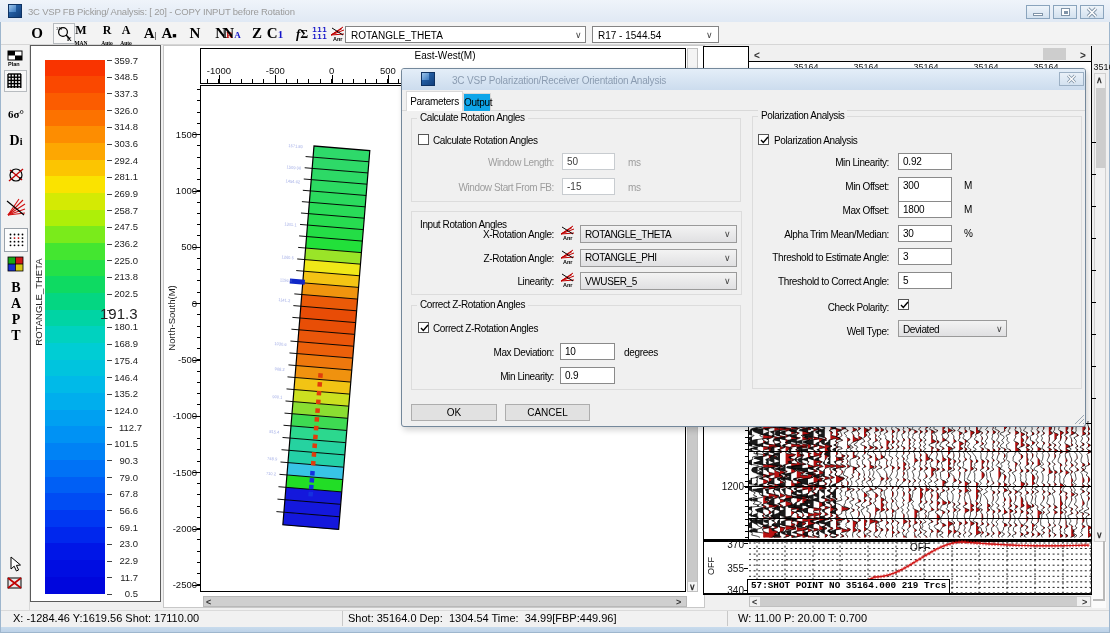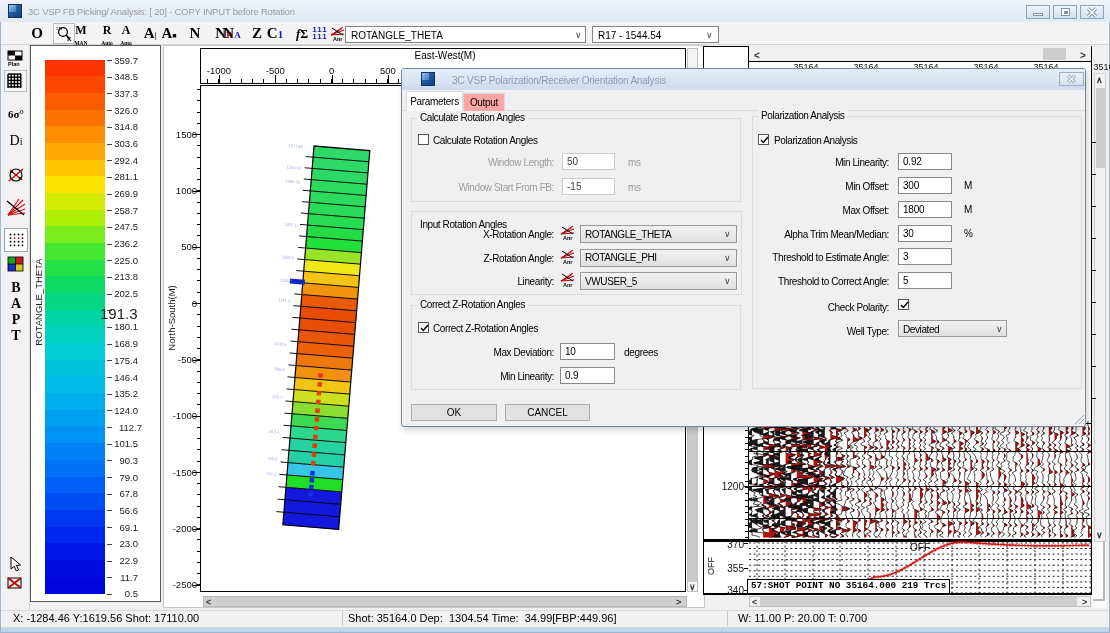--- a/index.html
+++ b/index.html
@@ -84,21 +84,21 @@
       <line x1="10.600000000000001" y1="1" x2="10.600000000000001" y2="15"></line>
       <line x1="13.8" y1="1" x2="13.8" y2="15"></line>
       <line x1="1" y1="1.0" x2="14" y2="1.0"></line>
       <line x1="1" y1="4.2" x2="14" y2="4.2"></line>
       <line x1="1" y1="7.4" x2="14" y2="7.4"></line>
       <line x1="1" y1="10.600000000000001" x2="14" y2="10.600000000000001"></line>
       <line x1="1" y1="13.8" x2="14" y2="13.8"></line>
     </g>
   </svg>
 <div class="abs serif" style="left:4px;top:108px;width:24px;text-align:center;font-size:11px;font-weight:bold">6σ°</div>
-<div class="abs serif" style="left:4px;top:133px;width:24px;text-align:center;font-size:14px;font-weight:normal">D<span style="font-size:10px">i</span></div>
+<div class="abs serif" style="left:4px;top:133px;width:24px;text-align:center;font-size:14px;font-weight:bold">D<span style="font-size:10px">i</span></div>
 <svg class="abs" style="left:7px;top:166px" width="18" height="18" viewBox="0 0 18 18">
     <circle cx="9" cy="9" r="6" fill="none" stroke="#000" stroke-width="1.2"></circle>
     <line x1="2" y1="15" x2="16" y2="3" stroke="#c00000" stroke-width="1.3"></line>
     <line x1="3" y1="4" x2="15" y2="14" stroke="#c00000" stroke-width="1.3"></line>
     <circle cx="5" cy="6" r="1" fill="#000"></circle>
     <circle cx="13" cy="12" r="1" fill="#000"></circle>
   </svg>
 <svg class="abs" style="left:6px;top:198px" width="20" height="19" viewBox="0 0 20 19">
     <g stroke="#d01010" stroke-width="1.1">
       <line x1="2" y1="17" x2="17" y2="2"></line>
@@ -800,21 +800,21 @@
 <div class="abs" style="left:421px;top:72px;width:14px;height:14px;background:linear-gradient(135deg,#2d6fb8,#123f7c);border:1px solid #0e3263"></div>
 <div class="abs" style="left:422px;top:73px;width:7px;height:7px;background:linear-gradient(135deg,#9cc4ea,#3a79c0)"></div>
 <div class="abs" style="left:452px;top:75px;font-size:10px;letter-spacing:-0.2px;color:#8b9cb1">3C VSP Polarization/Receiver Orientation Analysis</div>
 <div class="abs" style="left:1059px;top:72px;width:25px;height:14px;background:linear-gradient(#e9f0f8,#d4e2f0);border:1px solid #9cb0c4"></div>
 <svg class="abs" style="left:1066px;top:74px" width="11" height="10" viewBox="0 0 11 10">
     <path d="M2 1.5 L9 8.5 M9 1.5 L2 8.5" stroke="#8094a8" stroke-width="3"></path>
     <path d="M2 1.5 L9 8.5 M9 1.5 L2 8.5" stroke="#fdfdfd" stroke-width="1.4"></path>
   </svg>
 <div class="abs" style="left:402px;top:110px;width:683px;height:1px;background:#d9d9d9"></div>
 <div class="abs" style="left:406px;top:91px;width:57px;height:20px;background:#fff;border:1px solid #d9d9d9;border-bottom:none;font-size:10px;letter-spacing:-0.3px;text-align:center;line-height:19px;color:#000;z-index:3">Parameters</div>
-<div class="abs" style="left:463px;top:93px;width:42px;height:18px;background:#fca5a5;border:1px solid #d9d9d9;border-bottom:none;font-size:10px;letter-spacing:-0.3px;text-align:center;line-height:17px;color:#000">Output</div>
+<div class="abs" style="left:463px;top:93px;width:28px;height:18px;background:#0ea5e9;border:1px solid #d9d9d9;border-bottom:none;font-size:10px;letter-spacing:-0.3px;text-align:center;line-height:17px;color:#000">Output</div>
 <div class="grp" style="left:411px;top:118px;width:330px;height:84px"></div>
 <div class="grpt" style="left:417px;top:112px">Calculate Rotation Angles</div>
 <div class="cb" style="left:418px;top:134px"></div>
 <div class="cbl" style="left:433px;top:135px">Calculate Rotation Angles</div>
 <div class="glab" style="left:424px;top:157px;width:130px">Window Length:</div>
 <div class="ginp" style="left:562px;top:153px;width:53px;height:17px">50</div>
 <div class="glab" style="left:628px;top:157px;width:20px;text-align:left">ms</div>
 <div class="glab" style="left:424px;top:182px;width:130px">Window Start From FB:</div>
 <div class="ginp" style="left:562px;top:178px;width:53px;height:17px">-15</div>
 <div class="glab" style="left:628px;top:182px;width:20px;text-align:left">ms</div>
@@ -874,21 +874,21 @@
 <div class="grp" style="left:752px;top:116px;width:330px;height:273px"></div>
 <div class="grpt" style="left:758px;top:110px">Polarization Analysis</div>
 <div class="cb" style="left:758px;top:134px"></div>
 <svg class="abs" style="left:760px;top:136px" width="9" height="8" viewBox="0 0 9 8">
     <path d="M1 4 L3.3 6.4 L8 1" fill="none" stroke="#000" stroke-width="1.4"></path>
   </svg>
 <div class="cbl" style="left:774px;top:135px">Polarization Analysis</div>
 <div class="lab" style="left:759px;top:157px;width:130px">Min Linearity:</div>
 <div class="inp" style="left:898px;top:153px;width:54px;height:17px">0.92</div>
 <div class="lab" style="left:759px;top:181px;width:130px">Min Offset:</div>
-<div class="inp" style="left:898px;top:177px;width:54px;height:17px">300</div>
+<div class="inp" style="left:898px;top:177px;width:54px;height:25px">300</div>
 <div class="abs" style="left:964px;top:180px;font-size:10px">M</div>
 <div class="lab" style="left:759px;top:205px;width:130px">Max Offset:</div>
 <div class="inp" style="left:898px;top:201px;width:54px;height:17px">1800</div>
 <div class="abs" style="left:964px;top:204px;font-size:10px">M</div>
 <div class="lab" style="left:759px;top:228.5px;width:130px">Alpha Trim Mean/Median:</div>
 <div class="inp" style="left:898px;top:224.5px;width:54px;height:17px">30</div>
 <div class="abs" style="left:964px;top:227.5px;font-size:10px">%</div>
 <div class="lab" style="left:759px;top:252px;width:130px">Threshold to Estimate Angle:</div>
 <div class="inp" style="left:898px;top:248px;width:54px;height:17px">3</div>
 <div class="lab" style="left:759px;top:276px;width:130px">Threshold to Correct Angle:</div>

